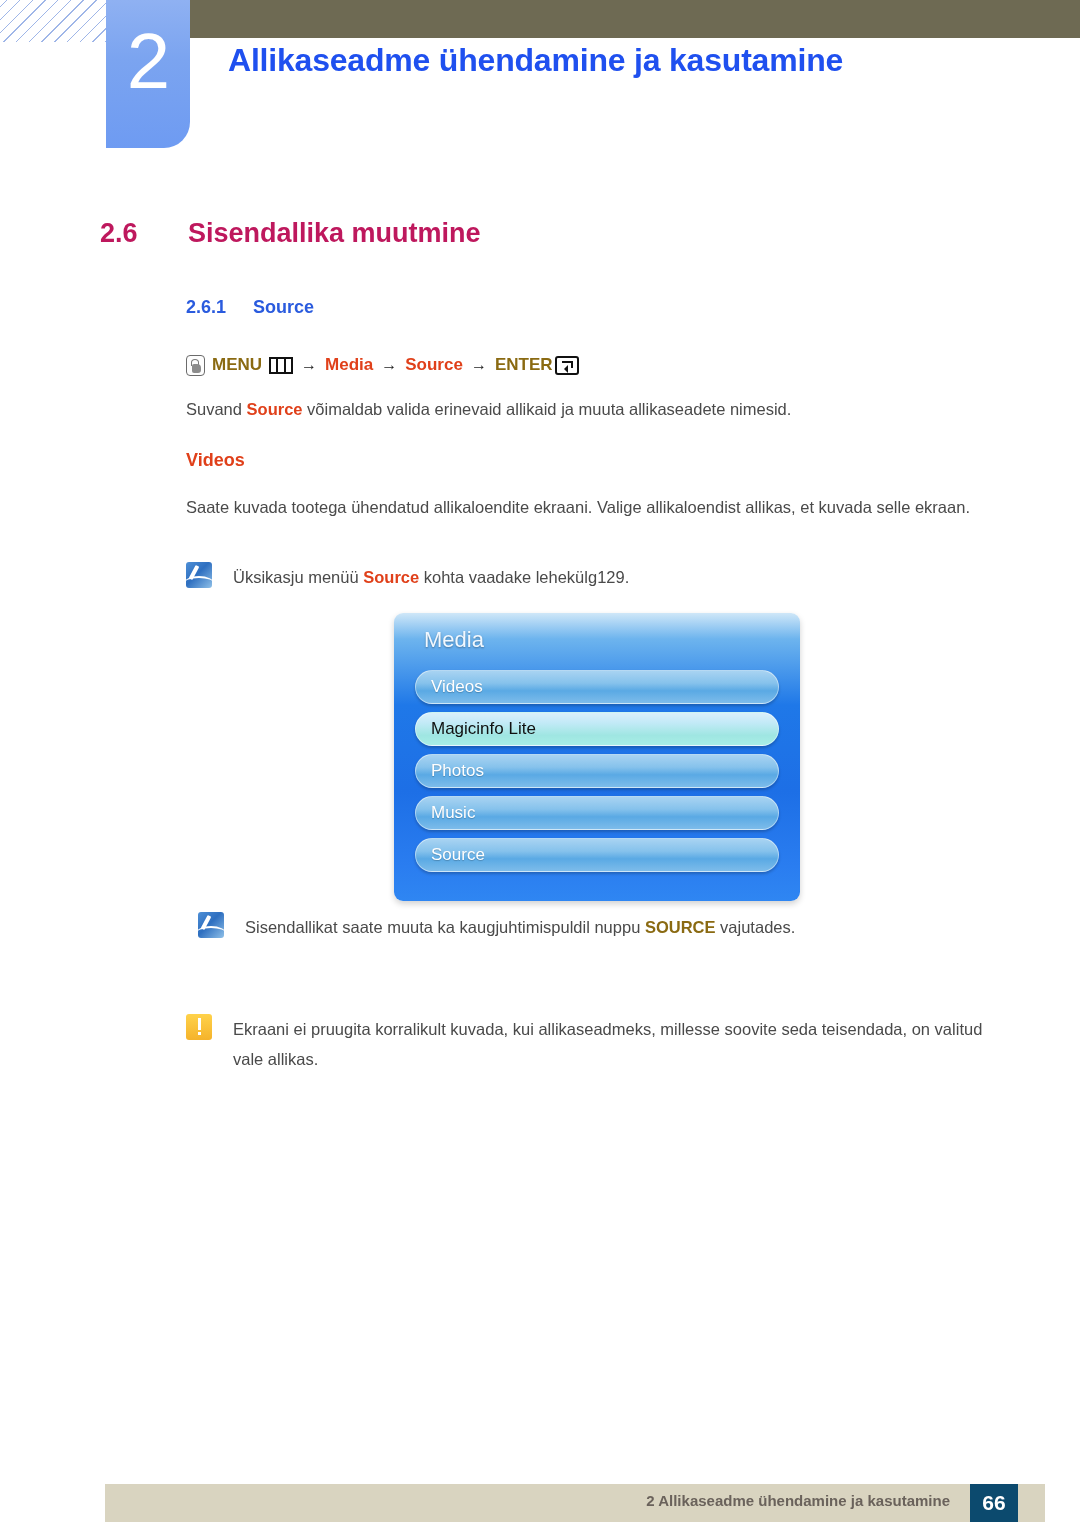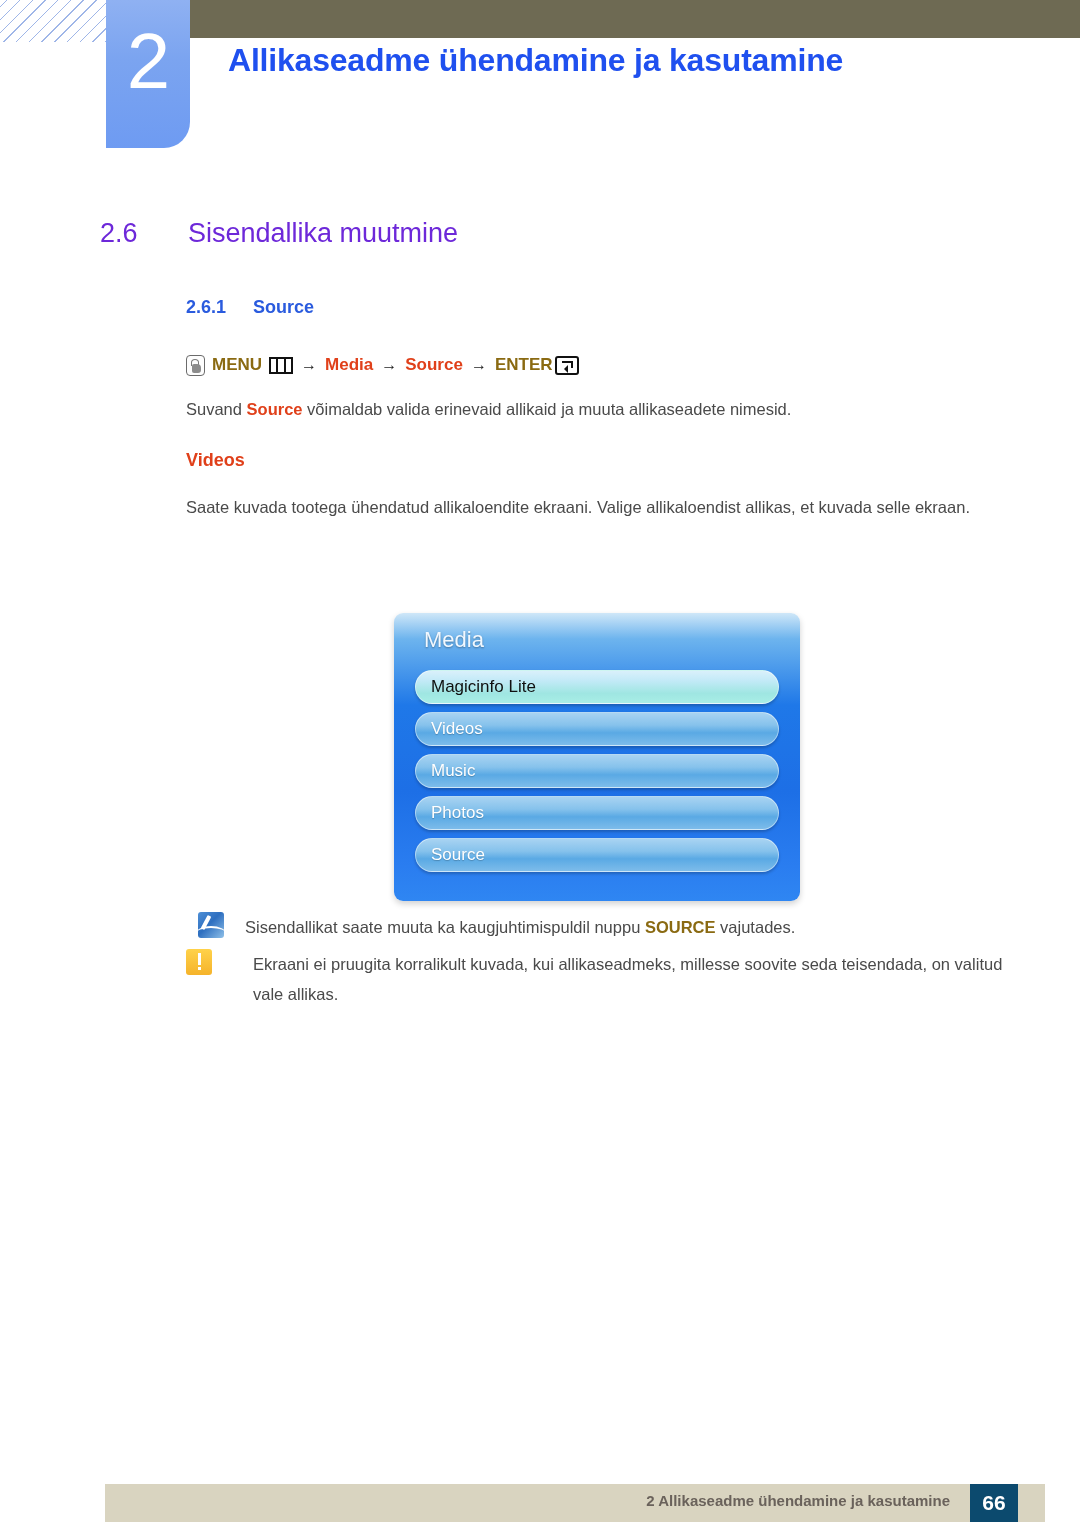--- a/index.html
+++ b/index.html
@@ -60,22 +60,22 @@
     color: #1f50ef;
     letter-spacing: -0.2px;
     white-space: nowrap;
   }
 
   
   .sec-h1 {
     position: absolute;
     left: 100px; top: 218px;
     font-size: 27px;
-    font-weight: normal;
-    color: #6d28d9;
+    font-weight: bold;
+    color: #be185d;
     white-space: nowrap;
   }
   .sec-h1 .num { display: inline-block; width: 88px; }
 
   .sec-h2 {
     position: absolute;
     left: 186px; top: 297px;
     font-size: 18px;
     font-weight: bold;
     color: #2a5bde;
@@ -238,21 +238,21 @@
   .ic-warn::after {
     content: "";
     position: absolute;
     left: 11.5px; top: 18px;
     width: 3px; height: 3px;
     background: #ffffff;
   }
 
   .note-1 { left: 186px; top: 562px; width: 800px; }
   .note-2 { left: 186px; top: 912px; width: 820px; margin-left: 12px; }
-  .note-3 { left: 186px; top: 949px; width: 830px; gap: 20px; }
+  .note-3 { left: 186px; top: 1014px; width: 830px; }
   .note-3 .txt { width: 790px; }
 
   
   .osd {
     position: absolute;
     left: 394px; top: 613px;
     width: 406px; height: 288px;
     border-radius: 9px;
     background:
       linear-gradient(to bottom,
@@ -364,37 +364,41 @@
     <span class="ic-enter"></span>
   </div>
 
   <div class="para p-intro">
     <span>Suvand </span><b class="org">Source</b><span> võimaldab valida erinevaid allikaid ja muuta allikaseadete nimesid.</span>
   </div>
 
   <div class="sub-h">Videos</div>
   <div class="para p-desc">Saate kuvada tootega ühendatud allikaloendite ekraani. Valige allikaloendist allikas, et kuvada selle ekraan.</div>
 
+  <div class="note note-1">
+    <span class="ic-note"></span>
+    <span class="txt"><span>Üksikasju menüü </span><b class="org">Source</b><span> kohta vaadake lehekülg129.</span></span>
+  </div>
 
   <div class="osd">
     <div class="osd-title">Media</div>
     <div class="osd-list">
+      <div class="osd-item">
+        <span>Videos</span>
+      </div>
       <div class="osd-item sel">
         <span>Magicinfo Lite</span>
       </div>
       <div class="osd-item">
-        <span>Videos</span>
+        <span>Photos</span>
       </div>
       <div class="osd-item">
         <span>Music</span>
       </div>
       <div class="osd-item">
-        <span>Photos</span>
-      </div>
-      <div class="osd-item">
         <span>Source</span>
       </div>
     </div>
   </div>
 
   <div class="note note-2">
     <span class="ic-note"></span>
     <span class="txt"><span>Sisendallikat saate muuta ka kaugjuhtimispuldil nuppu </span><b class="gold">SOURCE</b><span> vajutades.</span></span>
   </div>
 

